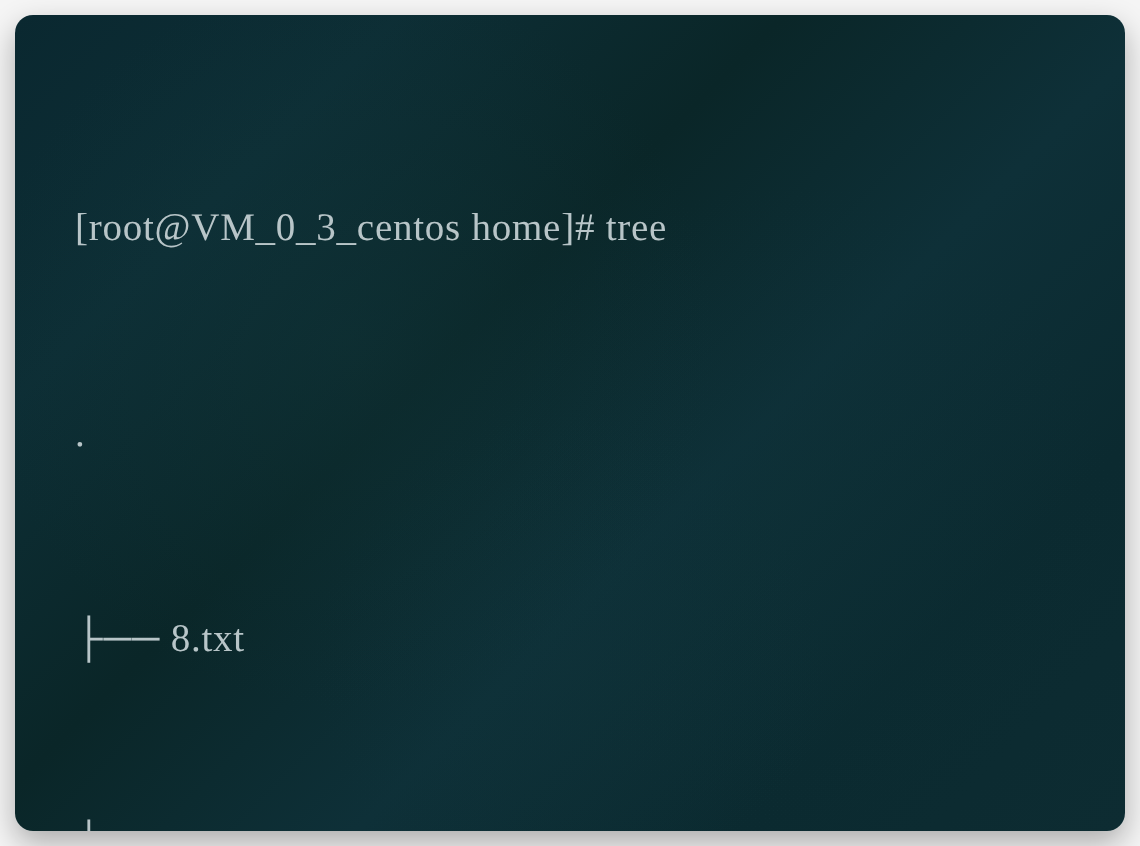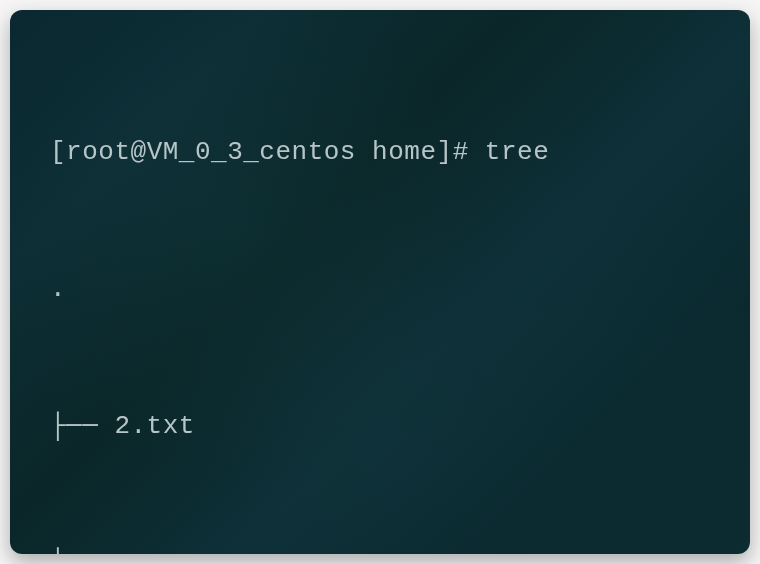--- a/index.html
+++ b/index.html
@@ -21,20 +21,21 @@
     height: 544px;
     background: linear-gradient(135deg, #0a2830 0%, #0d2e35 20%, #0a2628 40%, #0e3038 60%, #0b2a30 80%, #0d2c32 100%);
     border-radius: 12px;
     box-shadow: 0 8px 20px rgba(0,0,0,0.3);
     padding: 32px 40px;
     color: #b8c5c8;
     font-size: 26px;
     line-height: 1.7;
     overflow: hidden;
     position: relative;
+    font-family: Liberation Serif, serif;
   }
   .terminal-window::before {
     content: '';
     position: absolute;
     inset: 0;
     background: radial-gradient(circle at 30% 40%, rgba(20,60,65,0.3) 0%, transparent 40%),
                 radial-gradient(circle at 70% 60%, rgba(15,50,55,0.25) 0%, transparent 35%),
                 radial-gradient(circle at 50% 80%, rgba(18,55,60,0.2) 0%, transparent 30%);
     pointer-events: none;
   }
@@ -50,21 +51,21 @@
     margin-bottom: 4px;
   }
 </style>
 </head>
 <body>
 
 <div class="terminal-window">
   <div class="terminal-content">
     <div class="prompt-line"><span>[</span><span>root</span><span>@</span><span>VM_0_3_centos</span><span> </span><span>home</span><span>]</span><span>#</span><span> </span><span>tree</span></div>
     <div class="tree-output">.</div>
-    <div class="tree-output">├── 2.txt</div>
+    <div class="tree-output">├── 8.txt</div>
     <div class="tree-output">└── a</div>
     
     
     
     
     
     
   </div>
 </div>
 

